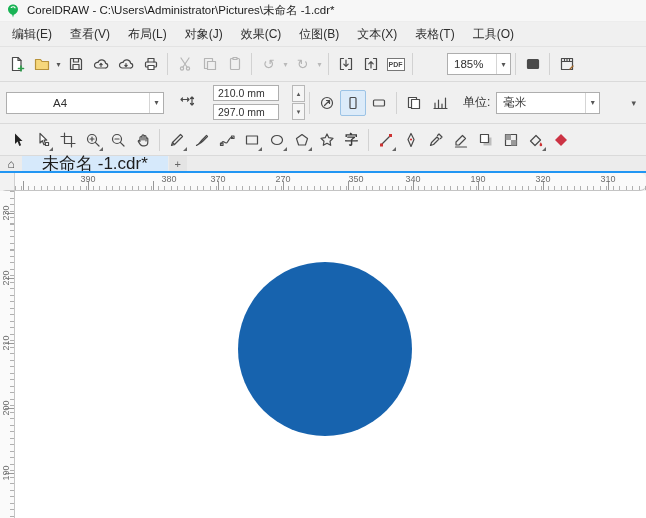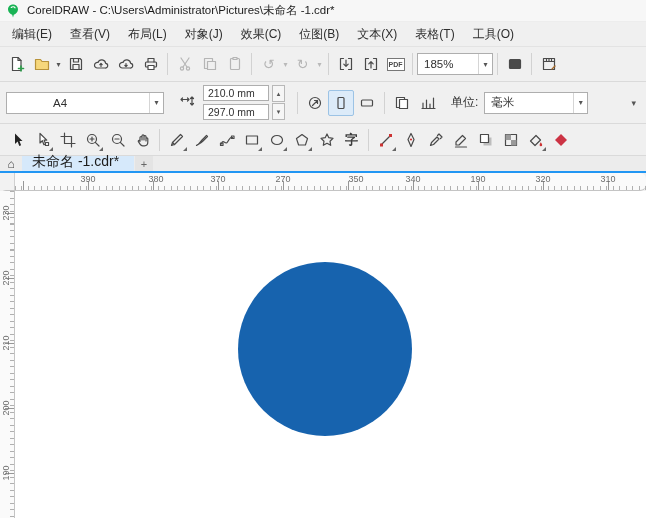--- a/index.html
+++ b/index.html
@@ -25,41 +25,41 @@
   .dis{opacity:.35;}
   .glyph{font-size:14px;color:#4a4a4a;line-height:1;}
   .pdf-badge{font-size:7px;font-weight:bold;color:#4a4a4a;border:1px solid #777;padding:2px 1px;line-height:1;background:#fff;}
 
   
   .propbar{height:42px;background:#f0f0f0;display:flex;align-items:center;padding:0 6px;border-bottom:1px solid #dadada;}
   .combo{height:22px;background:#fff;border:1px solid #aeaeae;display:flex;align-items:center;font-size:11.5px;}
   .combo-val{padding:0 6px;flex:1;white-space:nowrap;}
   .combo-dd{width:14px;text-align:center;font-size:8px;color:#555;border-left:1px solid #d5d5d5;align-self:stretch;display:flex;align-items:center;justify-content:center;}
   .pagesize{width:158px;margin-right:10px;padding-left:40px;}
-  .dim-group{display:flex;align-items:center;gap:3px;margin-right:8px;justify-content:flex-end;}
+  .dim-group{display:flex;align-items:center;gap:13px;justify-content:flex-end;}
   .dim-fields{display:flex;flex-direction:column;gap:3px;}
   .dim-input{width:66px;height:16px;background:#fff;border:1px solid #aeaeae;font-size:10.5px;display:flex;align-items:center;padding:0 4px;}
   .dim-spin{display:flex;flex-direction:column;gap:1px;}
   .dim-spin span{width:13px;height:17px;border:1px solid #b8b8b8;background:#f6f6f6;font-size:7px;display:flex;align-items:center;justify-content:center;color:#555;}
   .pbtn{width:26px;height:26px;display:flex;align-items:center;justify-content:center;border-radius:2px;flex:0 0 auto;}
   .pbtn.active{background:#dcebf9;border:1px solid #9cc3e5;}
   .units-label{font-size:12px;margin:0 6px 0 10px;white-space:nowrap;}
   .units{width:104px;}
   .overflow-dd{margin-left:auto;font-size:9px;color:#555;padding:0 4px;}
 
   
   .toolbox{height:32px;background:#f0f0f0;display:flex;align-items:center;padding:0 5px;border-bottom:1px solid #dadada;}
   .ticon{width:25px;height:26px;display:flex;align-items:center;justify-content:center;border-radius:2px;position:relative;flex:0 0 auto;}
   .has-flyout::after{content:"";position:absolute;right:2px;bottom:2px;border-left:4px solid transparent;border-bottom:4px solid #666;}
   .tglyph{font-size:13px;color:#3c3c3c;font-weight:bold;line-height:1;}
 
   
   .tabbar{height:17px;background:#ececec;display:flex;align-items:stretch;border-bottom:2px solid #2196f3;}
   .home-btn{width:22px;display:flex;align-items:center;justify-content:center;font-size:12px;color:#444;}
-  .doc-tab{min-width:112px;display:flex;align-items:flex-end;padding:0 10px;font-size:14px;color:#1c1c1c;background:#d6e9fb;white-space:nowrap;}
+  .doc-tab{min-width:112px;display:flex;align-items:center;padding:0 20px;font-size:17px;color:#1c1c1c;background:#d6e9fb;white-space:nowrap;}
   .newtab-btn{width:18px;display:flex;align-items:center;justify-content:center;font-size:11px;color:#666;background:#e4e4e4;margin-left:1px;}
 
   
   .hruler{height:18px;background:#fafafa;border-bottom:1px solid #c4c4c4;position:relative;border-radius:6px;}
   .ruler-corner{position:absolute;left:0;top:0;width:15px;height:100%;background:#f2f2f2;border-right:1px solid #d0d0d0;}
   .hticks-minor{position:absolute;left:15px;right:0;bottom:0;height:4px;background:repeating-linear-gradient(90deg,#b0b0b0 0 1px,transparent 1px 6.5px);}
   .hticks-major{position:absolute;left:23px;right:0;bottom:0;height:9px;background:repeating-linear-gradient(90deg,#969696 0 1px,transparent 1px 65px);}
   .hnum{position:absolute;top:1px;transform:translateX(-50%);font-size:9px;color:#6d6d6d;}
   .canvas-row{height:327px;display:flex;}
   .vruler{width:15px;background:#fafafa;border-right:1px solid #c4c4c4;position:relative;flex:0 0 auto;}
@@ -176,21 +176,21 @@
     <span class="tbtn">
       <svg viewBox="0 0 16 16">
           <path d="M2.5 2.5h3M2.5 2.5v11h3M13.5 2.5h-3M13.5 2.5v11h-3"></path>
           <path d="M8 12V6M5.8 7.8 8 5.6l2.2 2.2"></path>
         </svg>
     </span>
     <span class="tbtn">
       <span class="pdf-badge">PDF</span>
     </span>
     <span class="sep"></span>
-    <span class="combo" style="width:76px;">
+    <span class="combo" style="width:64px;margin-left:30px;">
       <span class="combo-val">185%</span>
       <span class="combo-dd">▾</span>
     </span>
     <span class="sep"></span>
     <span class="tbtn">
       <svg viewBox="0 0 16 16">
           <rect x="2.5" y="3.5" width="11" height="9" rx="1" fill="#4a4a4a"></rect>
         </svg>
     </span>
     <span class="sep"></span>
@@ -401,21 +401,21 @@
     <span class="newtab-btn">
       <span>+</span>
     </span>
   </div>
 
   <div class="hruler">
     <div class="hticks-minor"></div>
     <div class="hticks-major"></div>
     <div class="ruler-corner"></div>
     <span class="hnum" style="left:88px">390</span>
-    <span class="hnum" style="left:156px">380</span>
+    <span class="hnum" style="left:169px">380</span>
     <span class="hnum" style="left:218px">370</span>
     <span class="hnum" style="left:283px">270</span>
     <span class="hnum" style="left:356px">350</span>
     <span class="hnum" style="left:413px">340</span>
     <span class="hnum" style="left:478px">190</span>
     <span class="hnum" style="left:543px">320</span>
     <span class="hnum" style="left:608px">310</span>
   </div>
 
   <div class="canvas-row">

